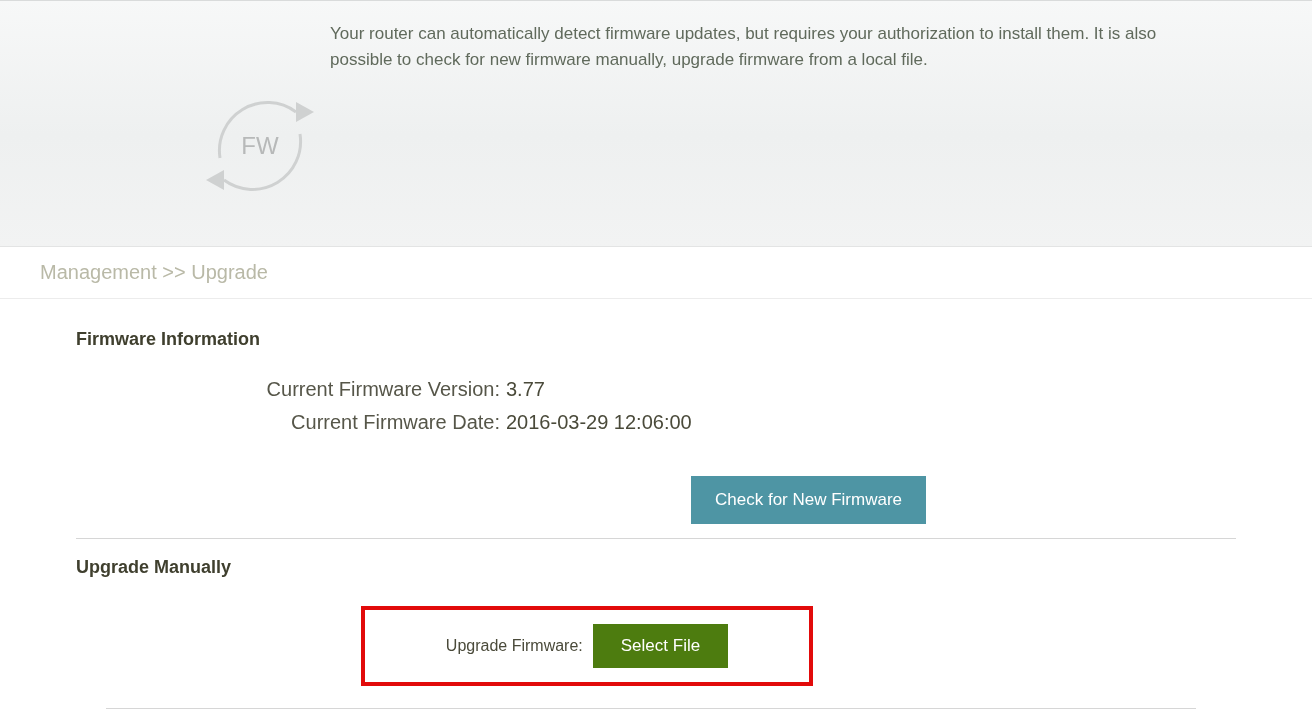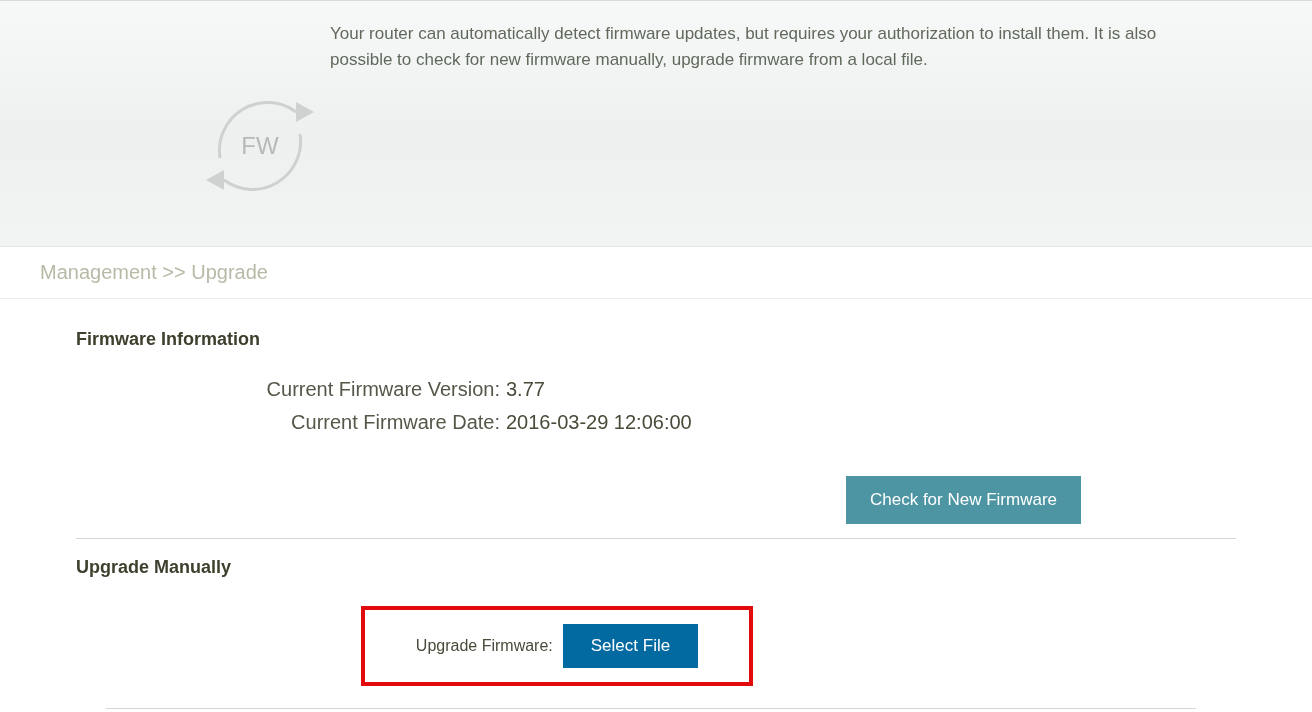--- a/index.html
+++ b/index.html
@@ -68,21 +68,21 @@
   .info-label {
     width: 430px;
     text-align: right;
     padding-right: 6px;
     color: #565649;
   }
   .info-value { color: #4a4a3a; }
 
   .btn-row {
     display: flex;
-    justify-content: center;
+    justify-content: flex-start;
     margin-top: 42px;
     margin-bottom: 14px;
     padding-left: 615px;
   }
   .btn {
     background: #4e95a4;
     color: #ffffff;
     border: none;
     font-size: 17px;
     padding: 14px 24px;
@@ -93,21 +93,21 @@
   .divider {
     border: none;
     border-top: 1px solid #d6d6d6;
     margin: 0 0 18px 0;
   }
 
   .upgrade-row-wrap {
     position: relative;
     margin-top: 6px;
     margin-left: 285px;
-    width: 392px;
+    width: 452px;
     height: 80px;
   }
   .highlight-box {
     position: absolute;
     inset: 0;
     border: 4px solid #e20a0a;
     pointer-events: none;
   }
   .upgrade-inner {
     position: absolute;
@@ -115,21 +115,21 @@
     display: flex;
     align-items: center;
     justify-content: center;
     gap: 10px;
   }
   .upgrade-label {
     font-size: 16px;
     color: #4a4a3a;
   }
   .btn-select {
-    background: #0369a1;
+    background: #4d7c0f;
     color: #fff;
     border: none;
     font-size: 17px;
     padding: 12px 28px;
     cursor: pointer;
     font-family: inherit;
   }
 
   .divider2 {
     border: none;

